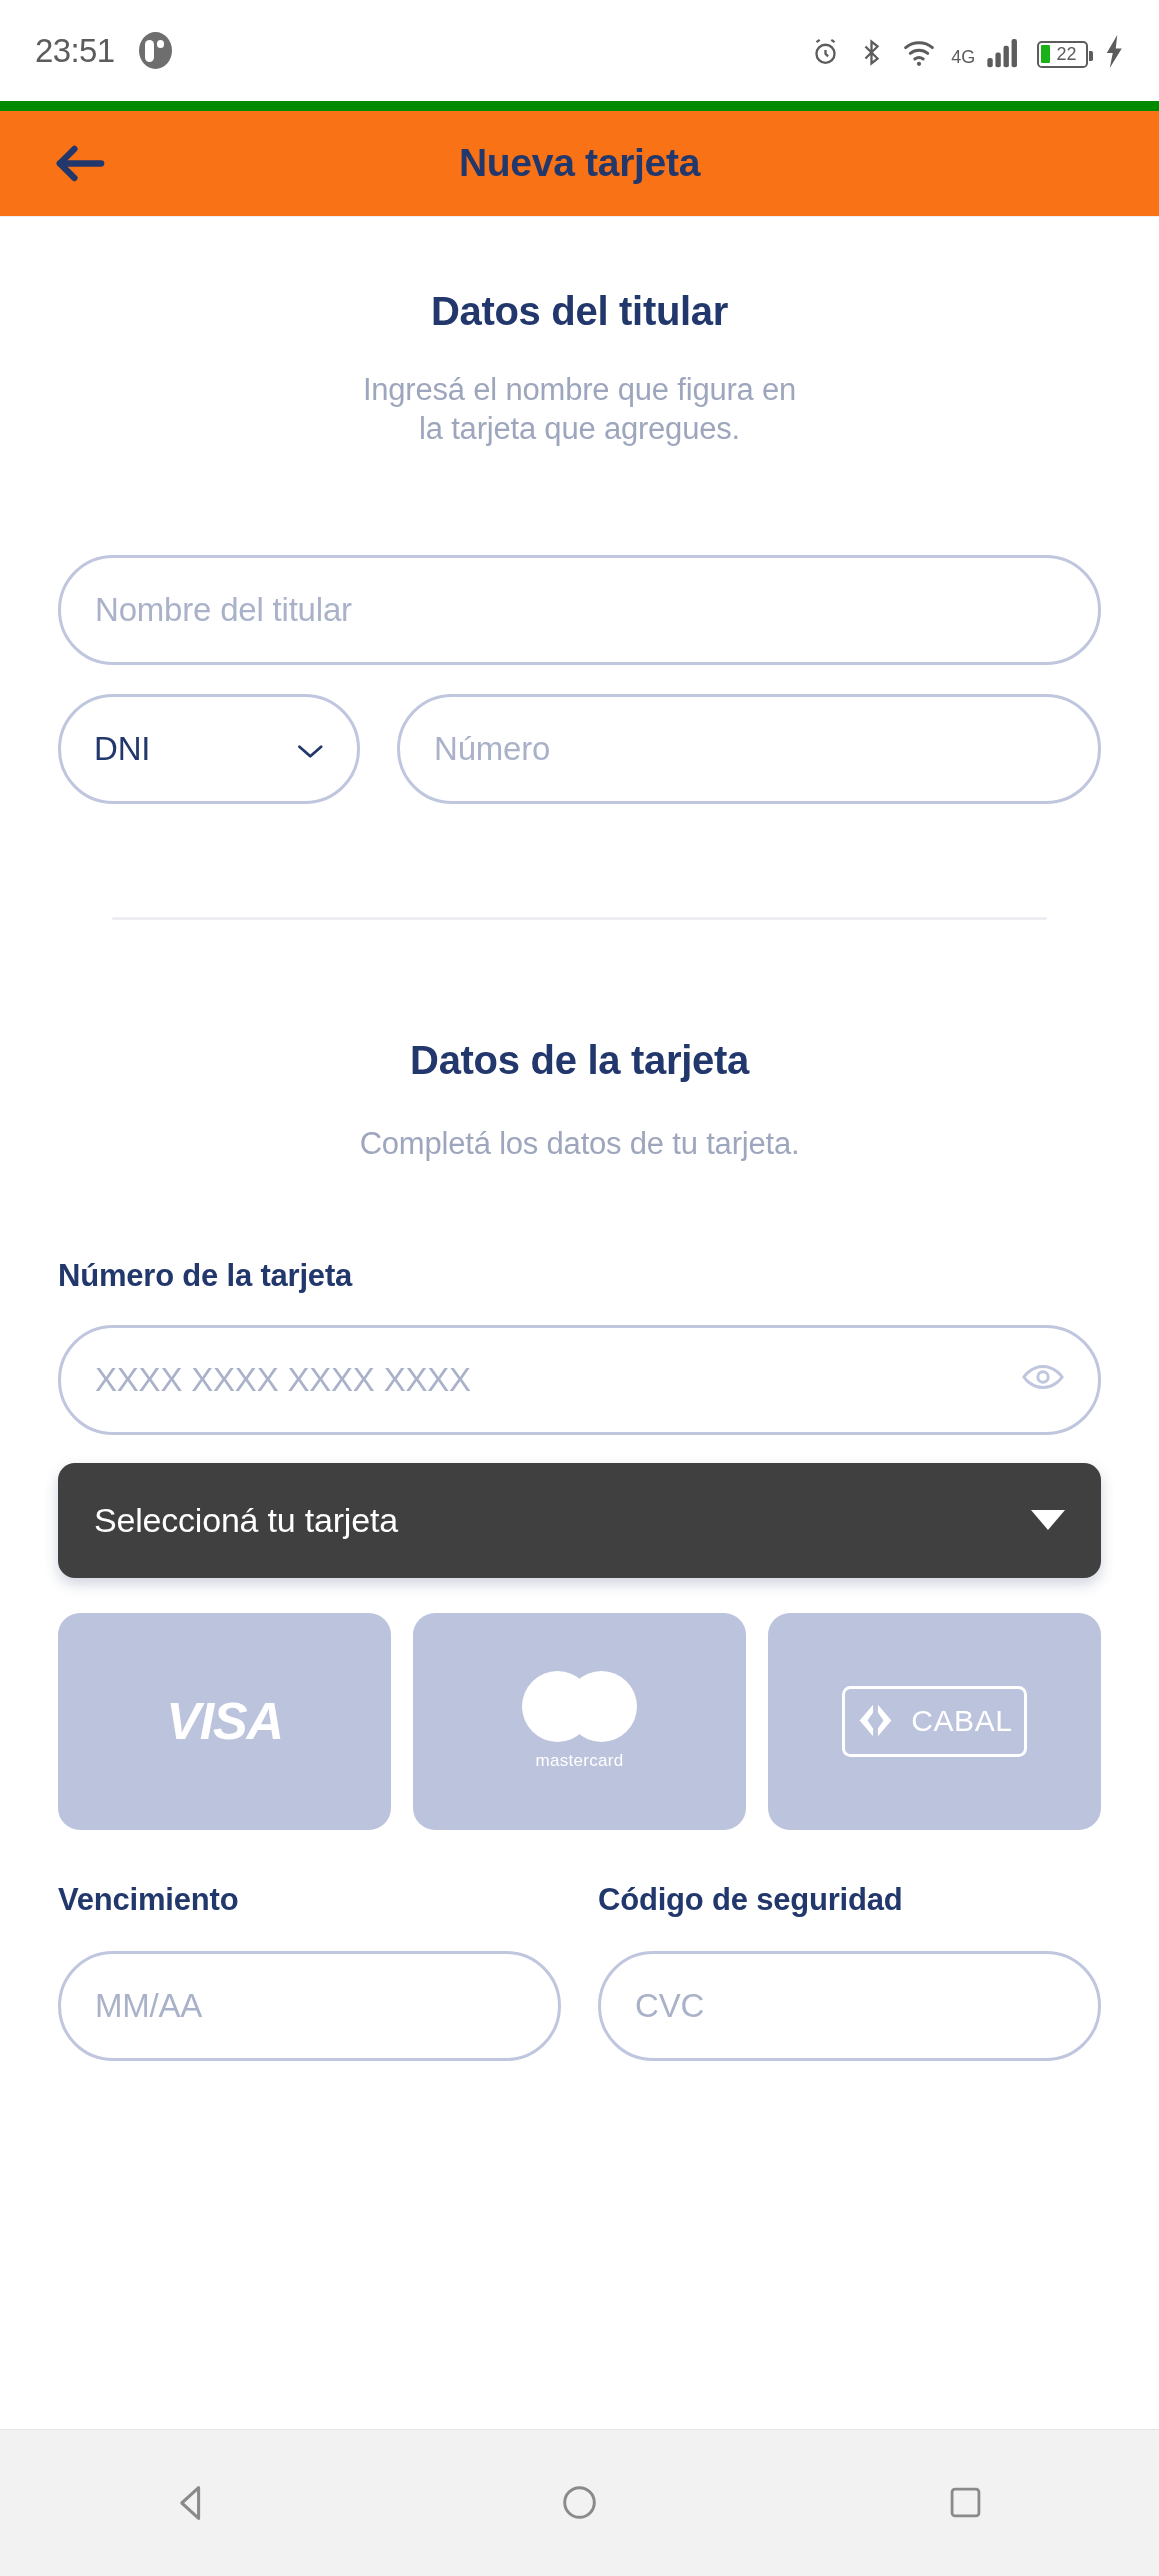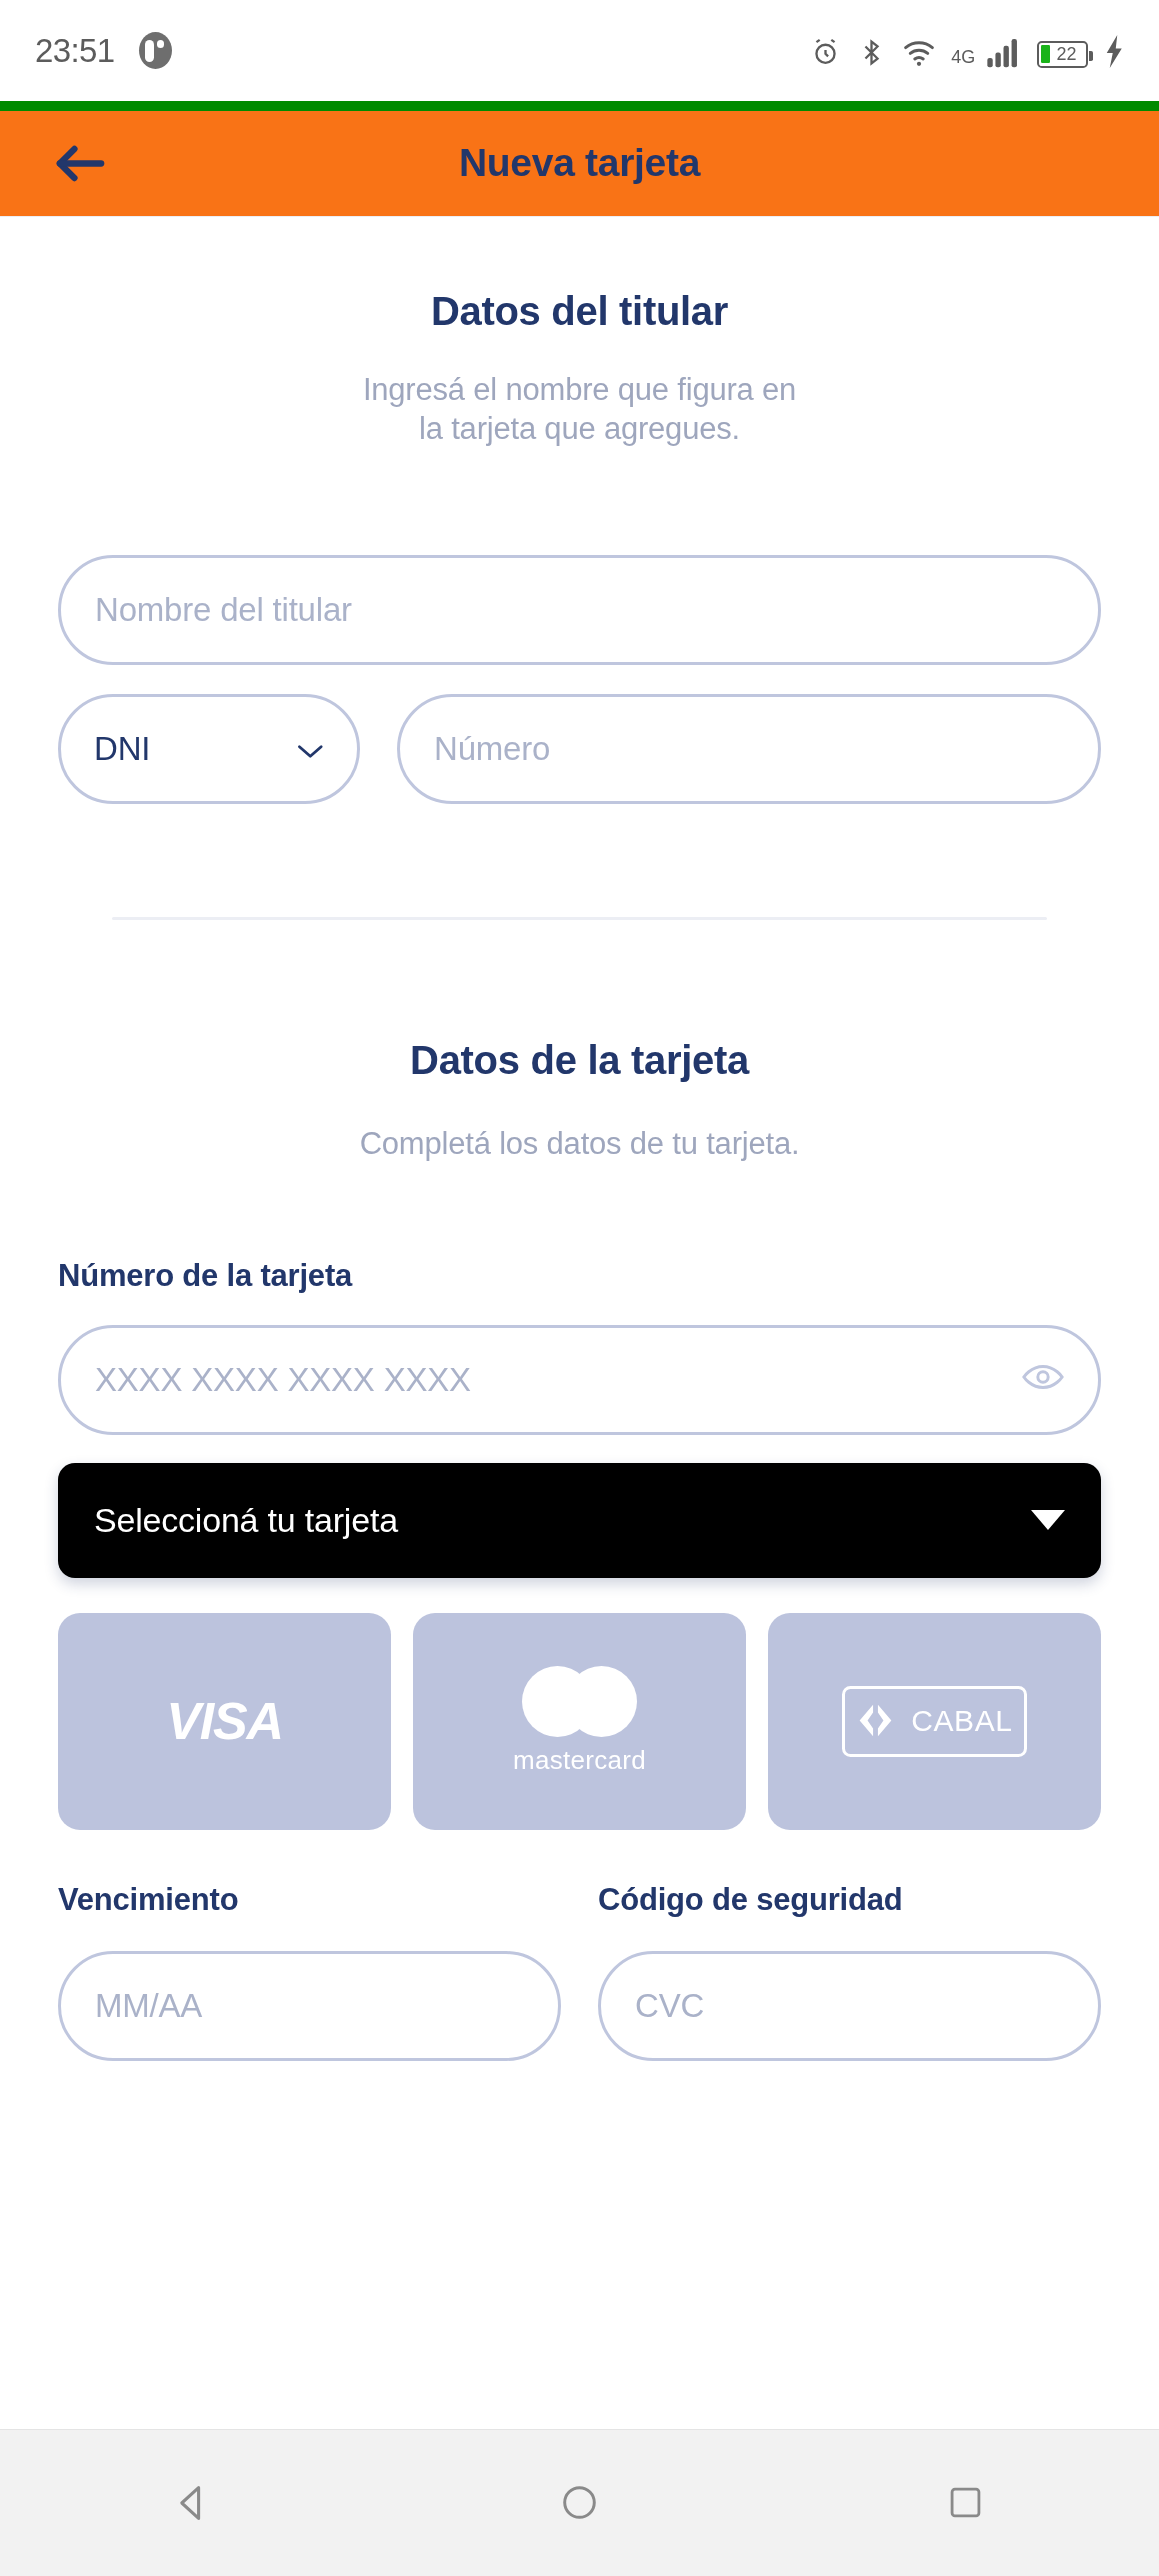--- a/index.html
+++ b/index.html
@@ -157,21 +157,21 @@
     color:#aab2c9;
     letter-spacing:-0.2px;
     cursor:text;
   }
   .pill.value { color:#22376b; }
 
   .row { display:flex; gap:37px; }
 
   
   .navy-select {
-    background:#000000;
+    background:#404040;
     border-radius:17px;
     height:115px;
     display:flex;
     align-items:center;
     padding:0 36px;
     color:#ffffff;
     font-size:34px;
     letter-spacing:-0.2px;
     box-shadow:0 6px 13.3px rgba(35,54,106,0.22);
     cursor:pointer;
@@ -208,21 +208,21 @@
   .mc-circles { position:relative; width:115px; height:71px; }
   .mc-circles i {
     position:absolute; top:0;
     width:71px; height:71px;
     border-radius:50%;
     background:#ffffff;
   }
   .mc-circles i:first-child { left:0; }
   .mc-circles i:last-child { right:0; }
   .mc-text {
-    font-size:26px;
+    font-size:17px;
     color:#ffffff;
     letter-spacing:0.3px;
   }
   .cabal-box {
     border:3.6px solid #ffffff;
     border-radius:8.5px;
     padding:12px 11px;
     display:flex;
     align-items:center;
     gap:15.7px;

